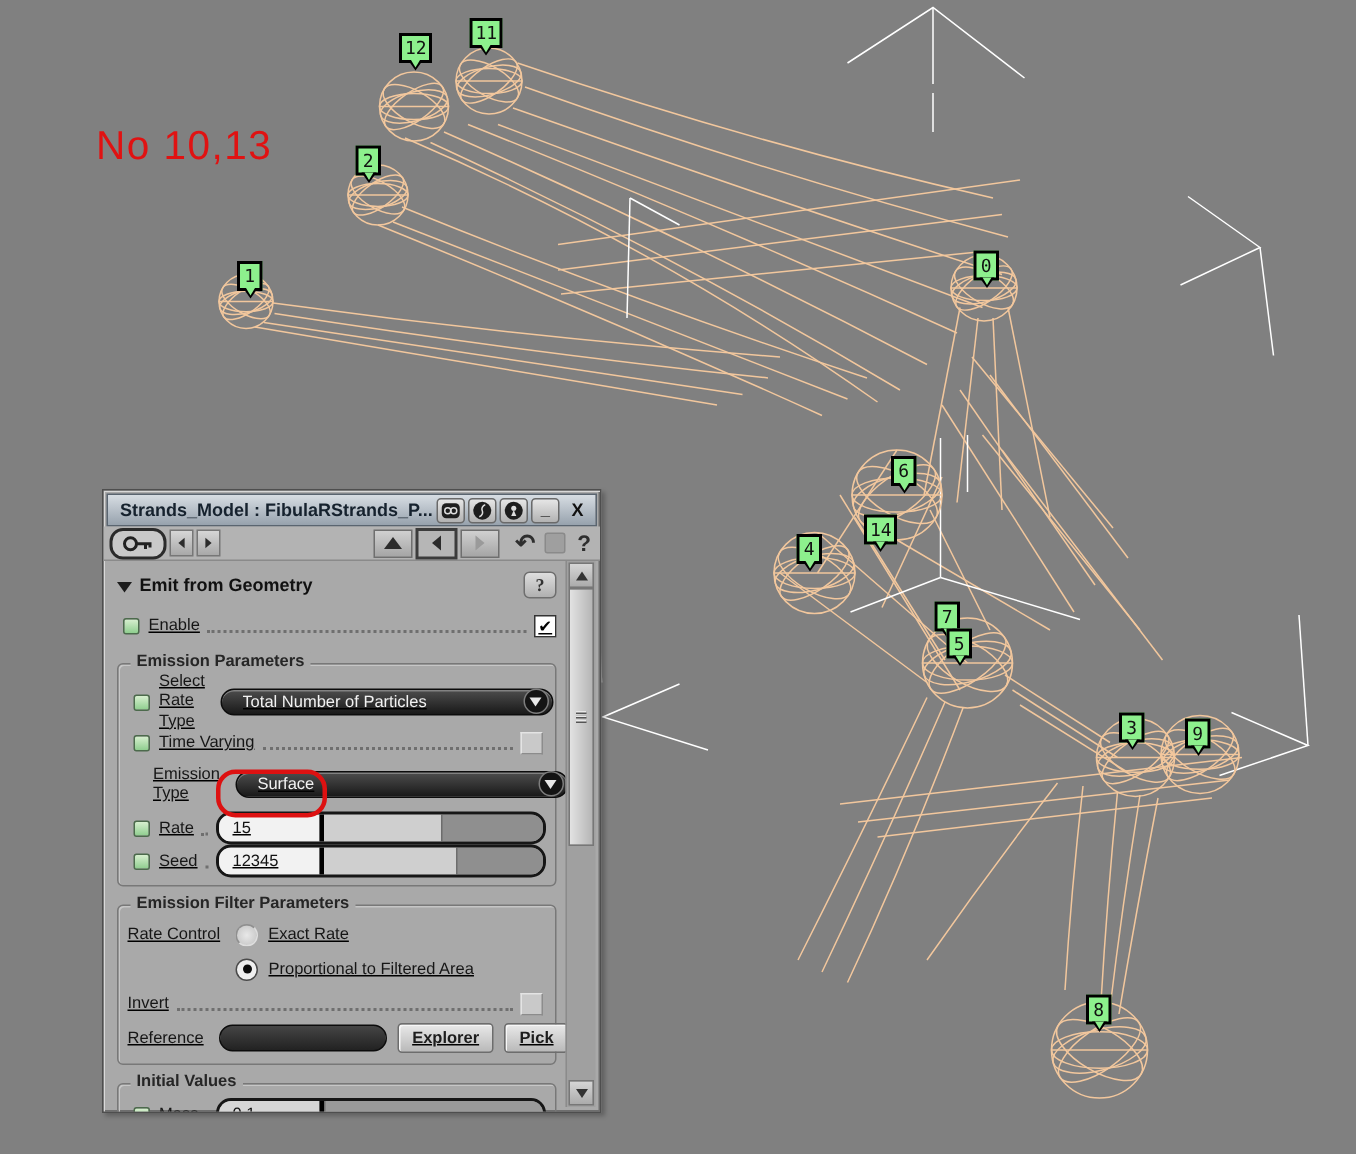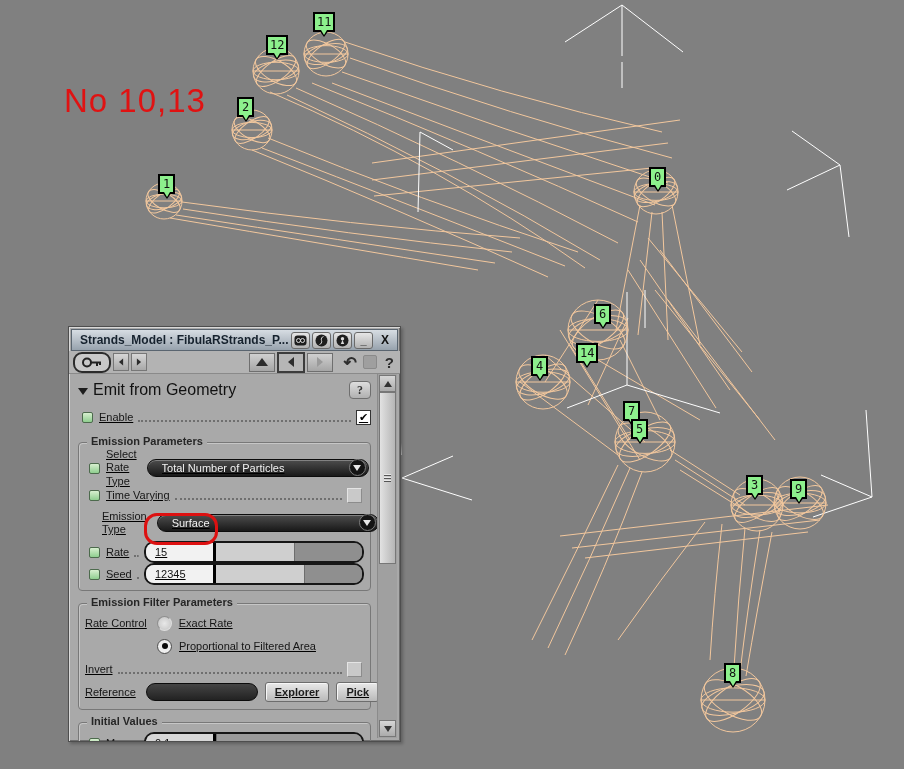--- a/index.html
+++ b/index.html
@@ -3,21 +3,21 @@
 <meta charset="utf-8">
 <style>
   html,body{margin:0;padding:0;}
   body{width:904px;height:769px;position:relative;overflow:hidden;
        font-family:"Liberation Sans", sans-serif;background:#808080;}
   #stage{position:absolute;inset:0;}
 
   
   #wire{position:absolute;left:0;top:0;z-index:1;}
   #annotation{position:absolute;left:64px;top:82px;z-index:3;
-      font-size:33px;color:#e01212;letter-spacing:1px;}
+      font-size:27px;color:#e01212;letter-spacing:1px;}
   
   .pin{position:absolute;z-index:4;background:#8df08d;border:2px solid #000;
        height:16px;min-width:9px;padding:0 2px;display:flex;align-items:center;
        justify-content:center;font:12px "DejaVu Sans Mono",monospace;color:#111;}
   .pin::after{content:"";position:absolute;top:100%;left:50%;margin-left:-5px;
        border:5px solid transparent;border-top:7px solid #000;border-bottom:0;}
   .pin::before{content:"";position:absolute;top:100%;left:50%;margin-left:-3px;
        border:3px solid transparent;border-top:5px solid #8df08d;border-bottom:0;z-index:1;}
 
   
@@ -67,21 +67,21 @@
   .sb-tri-u{border:4px solid transparent;border-bottom:6px solid #333;border-top:0;}
   .sb-tri-d{border:4px solid transparent;border-top:6px solid #333;border-bottom:0;}
   #sb-thumb{position:absolute;left:1px;right:1px;top:18px;height:170px;
        background:linear-gradient(90deg,#e2e2e2,#b5b5b5);border:1px solid #777;}
   .grip{position:absolute;left:4px;right:4px;top:50%;margin-top:-4px;}
   .grip i{display:block;height:1px;background:#555;border-top:1px solid #e9e9e9;margin-bottom:1px;}
 
   
   .hdr-row{display:flex;align-items:center;height:20px;margin:2px 2px 4px 0;}
   .hdr-tri{border:5px solid transparent;border-top:7px solid #1d1d1d;border-bottom:0;margin:3px 5px 0 2px;}
-  .hdr-txt{flex:1;font-weight:normal;font-size:16px;color:#111;}
+  .hdr-txt{flex:1;font-weight:bold;font-size:12px;color:#111;}
   .q-btn{width:20px;height:16px;border:1px solid #6f6f6f;border-radius:4px;
        background:linear-gradient(#dedede,#b0b0b0);display:flex;align-items:center;justify-content:center;
        font:bold 12px "Liberation Serif",serif;color:#333;}
   .row{display:flex;align-items:center;text-decoration:underline;}
   .divot{width:9px;height:9px;border:1px solid #4c6a4c;border-radius:2px;margin:0 6px 0 6px;
        background:linear-gradient(#d7efcf,#8fce8f);flex:0 0 auto;}
   .lbl{font-size:11px;color:#161616;}
   .dots{flex:1;border-bottom:2px dotted #6f6f6f;height:8px;margin:0 5px;}
   .chk{width:13px;height:13px;flex:0 0 auto;margin-right:2px;}
   .chk.on{background:#fff;border:1px solid #333;display:flex;align-items:center;justify-content:center;
@@ -275,21 +275,21 @@
         <ellipse cx="733" cy="700" rx="32" ry="13.44" transform="rotate(-35 733 700)"></ellipse>
         <ellipse cx="733" cy="700" rx="13.44" ry="32" transform="rotate(75 733 700)"></ellipse>
         <line x1="701" y1="700" x2="765" y2="700"></line>
       </g>
   </svg>
 
   <div id="annotation">No 10,13</div>
 
   <div id="pins">
       <div class="pin" style="left: 313px; top: 12px;">11</div>
-      <div class="pin" style="left: 266px; top: 35px;">12</div>
+      <div class="pin" style="left: 266px; top: 22px;">12</div>
       <div class="pin" style="left: 237px; top: 97px;">2</div>
       <div class="pin" style="left: 158px; top: 174px;">1</div>
       <div class="pin" style="left: 649px; top: 167px;">0</div>
       <div class="pin" style="left: 594px; top: 304px;">6</div>
       <div class="pin" style="left: 576px; top: 343px;">14</div>
       <div class="pin" style="left: 531px; top: 356px;">4</div>
       <div class="pin" style="left: 623px; top: 401px;">7</div>
       <div class="pin" style="left: 631px; top: 419px;">5</div>
       <div class="pin" style="left: 746px; top: 475px;">3</div>
       <div class="pin" style="left: 790px; top: 479px;">9</div>

